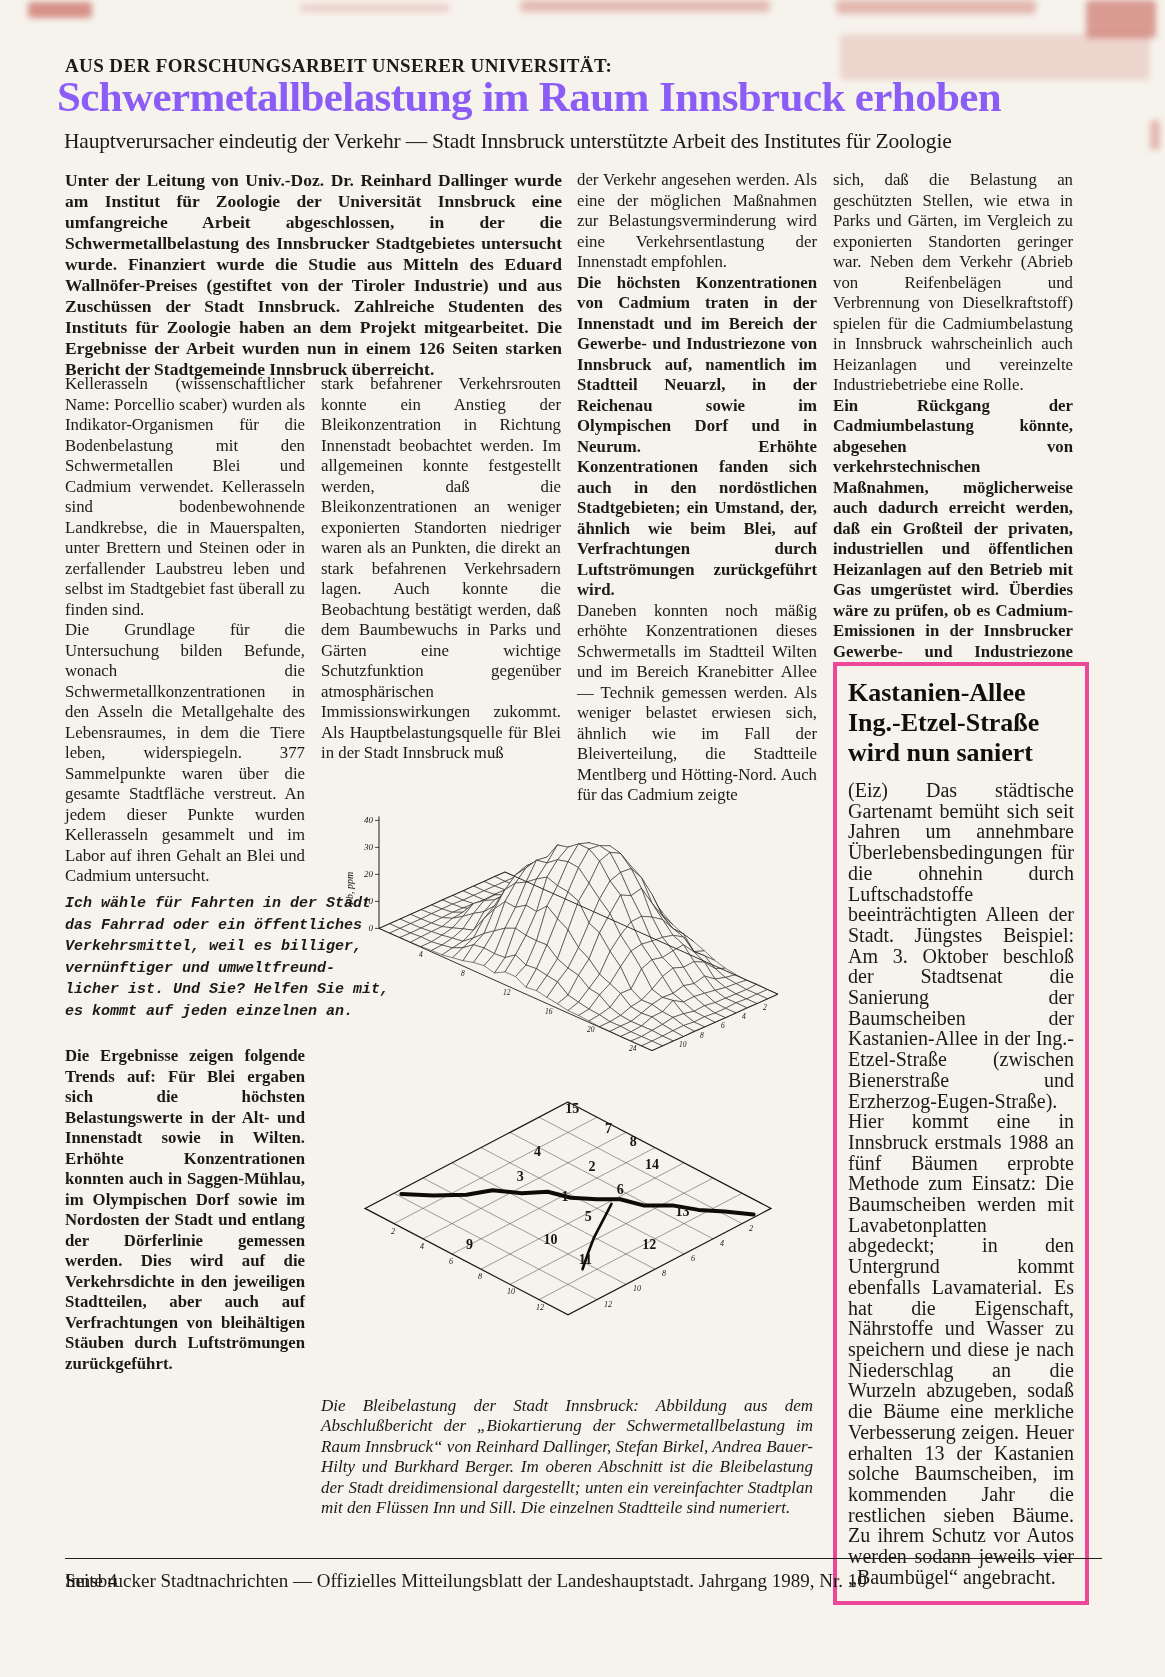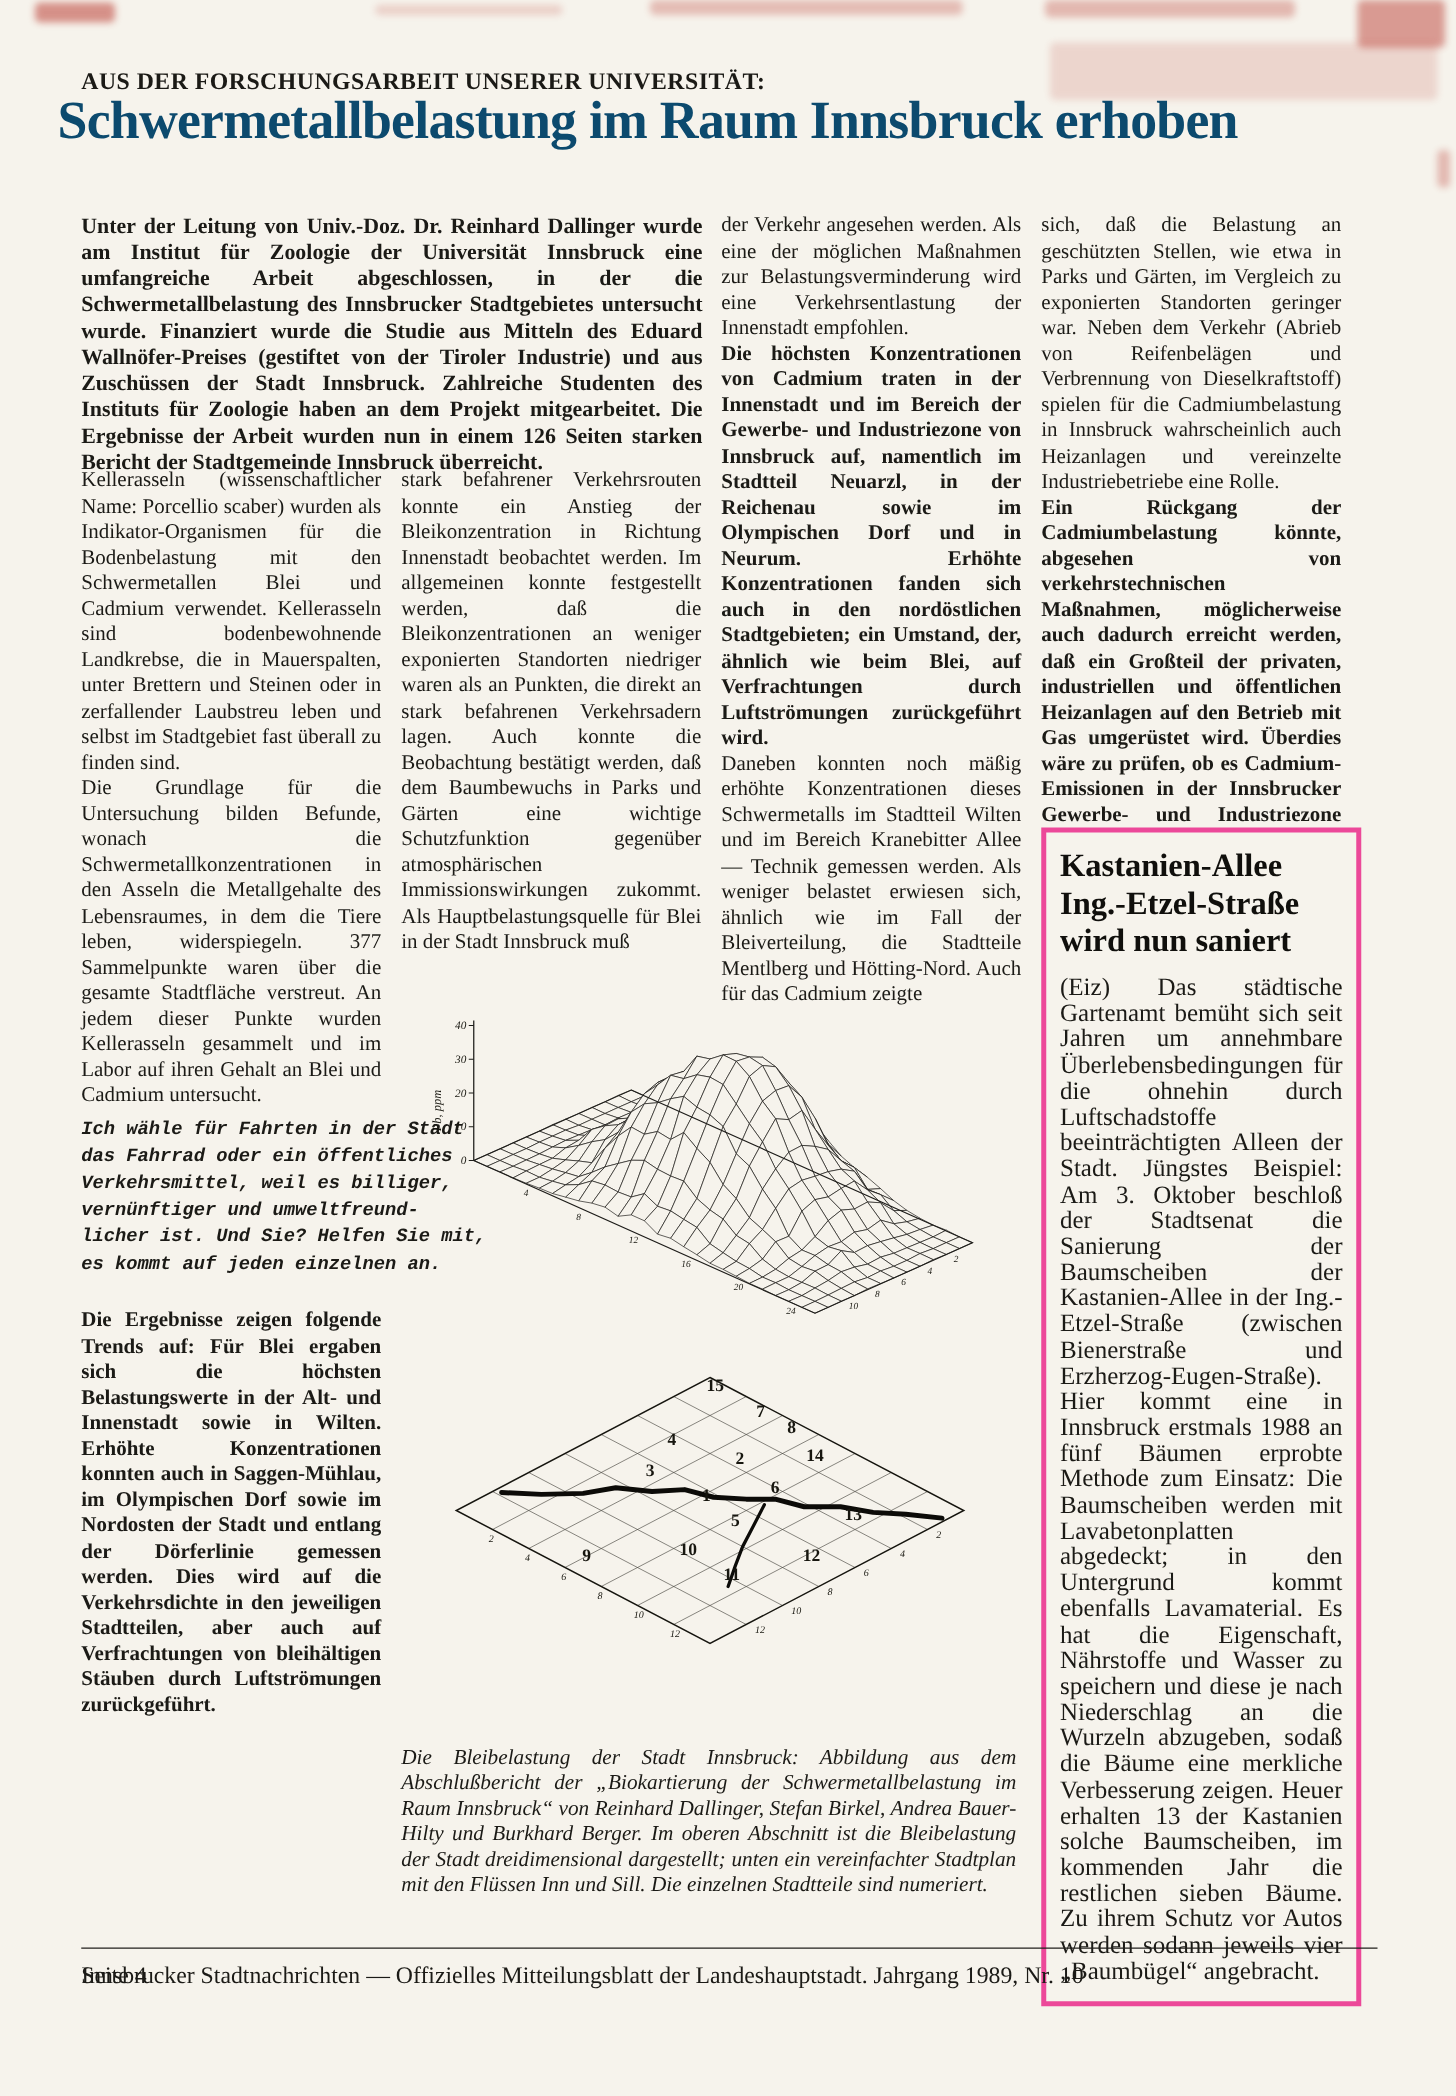--- a/index.html
+++ b/index.html
@@ -1,21 +1,21 @@
 <!DOCTYPE html>
 <html lang="de"><head>
 <meta charset="utf-8">
 <style>
   html,body{margin:0;padding:0;}
   .page{position:relative;width:1165px;height:1677px;background:#f6f3ec;overflow:hidden;
         font-family:"Liberation Serif",serif;color:#1b1a16;}
   .ghost{position:absolute;background:#b63026;border-radius:4px;filter:blur(3px);pointer-events:none;}
   .kicker{position:absolute;left:65px;top:55px;font-size:19px;font-weight:bold;letter-spacing:.4px;}
-  .headline{position:absolute;left:46px;top:74px;margin:0;font-size:43px;font-weight:bold;
-            letter-spacing:-0.6px;line-height:1.05;white-space:nowrap;color:#0c4a6e;}
+  .headline{position:absolute;left:57px;top:74px;margin:0;font-size:43px;font-weight:bold;
+            letter-spacing:-0.6px;line-height:1.05;white-space:nowrap;color:#8b5cf6;}
   .subhead{position:absolute;left:64px;top:129px;font-size:21.5px;letter-spacing:-0.2px;white-space:nowrap;}
   .lead{position:absolute;left:65px;top:170px;width:497px;font-size:17.5px;line-height:21px;
         font-weight:bold;text-align:justify;hyphens:auto;}
   .col{position:absolute;width:240px;font-size:16.8px;line-height:20.5px;text-align:justify;hyphens:auto;}
   .col p{margin:0;text-align:justify;}
   .b{font-weight:bold;}
   .colA{left:65px;top:374px;}
   .colA2{left:65px;top:1046px;}
   .colB{left:321px;top:374px;}
   .colC{left:577px;top:170px;}
@@ -45,20 +45,21 @@
   <div class="ghost" style="left:28px;top:2px;width:64px;height:16px;opacity:.5;"></div>
   <div class="ghost" style="left:300px;top:4px;width:150px;height:8px;opacity:.18;"></div>
   <div class="ghost" style="left:520px;top:0;width:250px;height:12px;opacity:.28;"></div>
   <div class="ghost" style="left:836px;top:0;width:200px;height:14px;opacity:.3;"></div>
   <div class="ghost" style="left:1086px;top:0;width:70px;height:38px;opacity:.45;"></div>
   <div class="ghost" style="left:840px;top:34px;width:310px;height:46px;opacity:.15;"></div>
   <div class="ghost" style="left:1150px;top:120px;width:10px;height:30px;opacity:.3;"></div>
 
   <div class="kicker">AUS DER FORSCHUNGSARBEIT UNSERER UNIVERSITÄT:</div>
   <h1 class="headline">Schwermetallbelastung im Raum Innsbruck erhoben</h1>
+  <div class="subhead">Hauptverursacher eindeutig der Verkehr — Stadt Innsbruck unterstützte Arbeit des Institutes für Zoologie</div>
 
   <div class="lead">Unter der Leitung von Univ.-Doz. Dr. Reinhard Dallinger wurde am Institut für Zoologie der Universität Innsbruck eine umfangreiche Arbeit abgeschlossen, in der die Schwermetallbelastung des Innsbrucker Stadtgebietes untersucht wurde. Finanziert wurde die Studie aus Mitteln des Eduard Wallnöfer-Preises (gestiftet von der Tiroler Industrie) und aus Zuschüssen der Stadt Innsbruck. Zahlreiche Studenten des Instituts für Zoologie haben an dem Projekt mitgearbeitet. Die Ergebnisse der Arbeit wurden nun in einem 126 Seiten starken Bericht der Stadtgemeinde Innsbruck überreicht.</div>
 
   <div class="col colA">
     <p>Kellerasseln (wissenschaftlicher Name: Porcellio scaber) wurden als Indikator-Organismen für die Bodenbelastung mit den Schwermetallen Blei und Cadmium verwendet. Kellerasseln sind bodenbewohnende Landkrebse, die in Mauerspalten, unter Brettern und Steinen oder in zerfallender Laubstreu leben und selbst im Stadtgebiet fast überall zu finden sind.</p>
     <p>Die Grundlage für die Untersuchung bilden Befunde, wonach die Schwermetallkonzentrationen in den Asseln die Metallgehalte des Lebensraumes, in dem die Tiere leben, widerspiegeln. 377 Sammelpunkte waren über die gesamte Stadtfläche verstreut. An jedem dieser Punkte wurden Kellerasseln gesammelt und im Labor auf ihren Gehalt an Blei und Cadmium untersucht.</p>
   </div>
 
   <div class="quote" id="quotebox">
       <div class="q-line">

